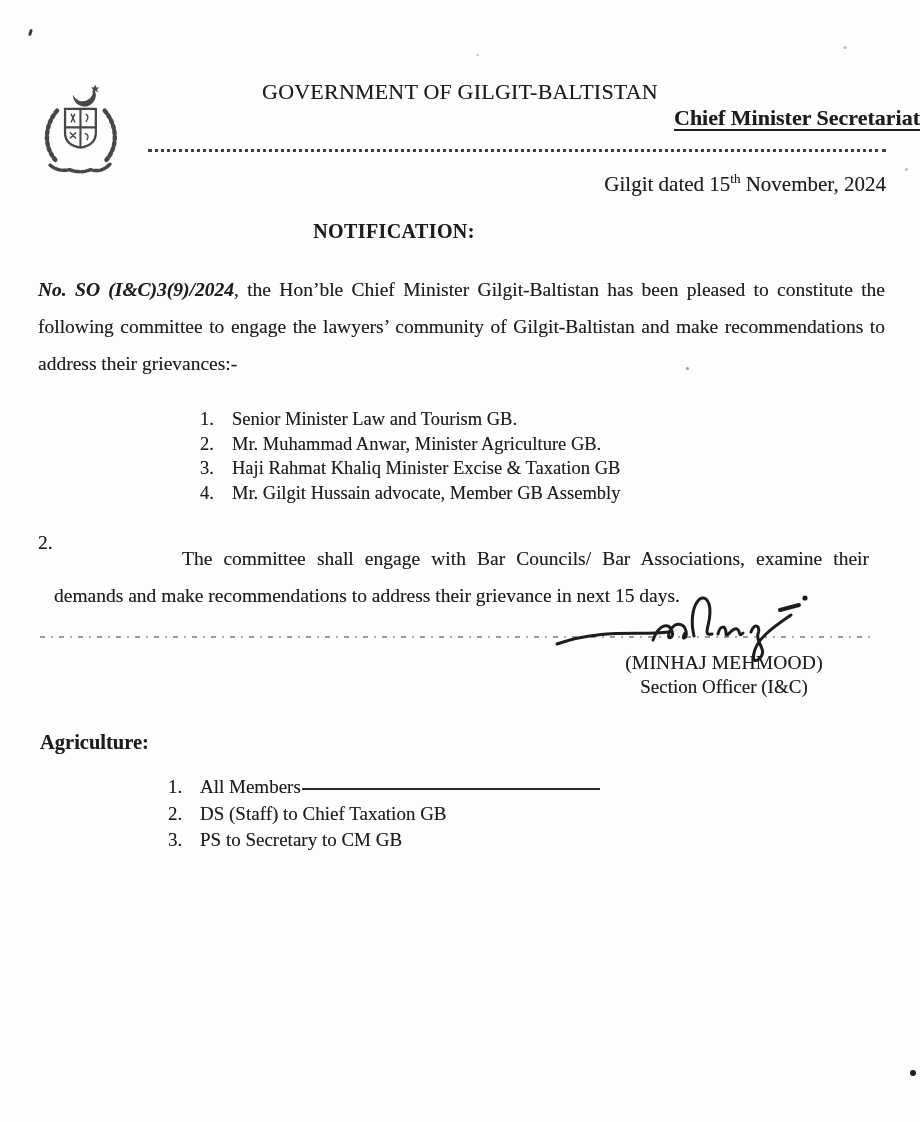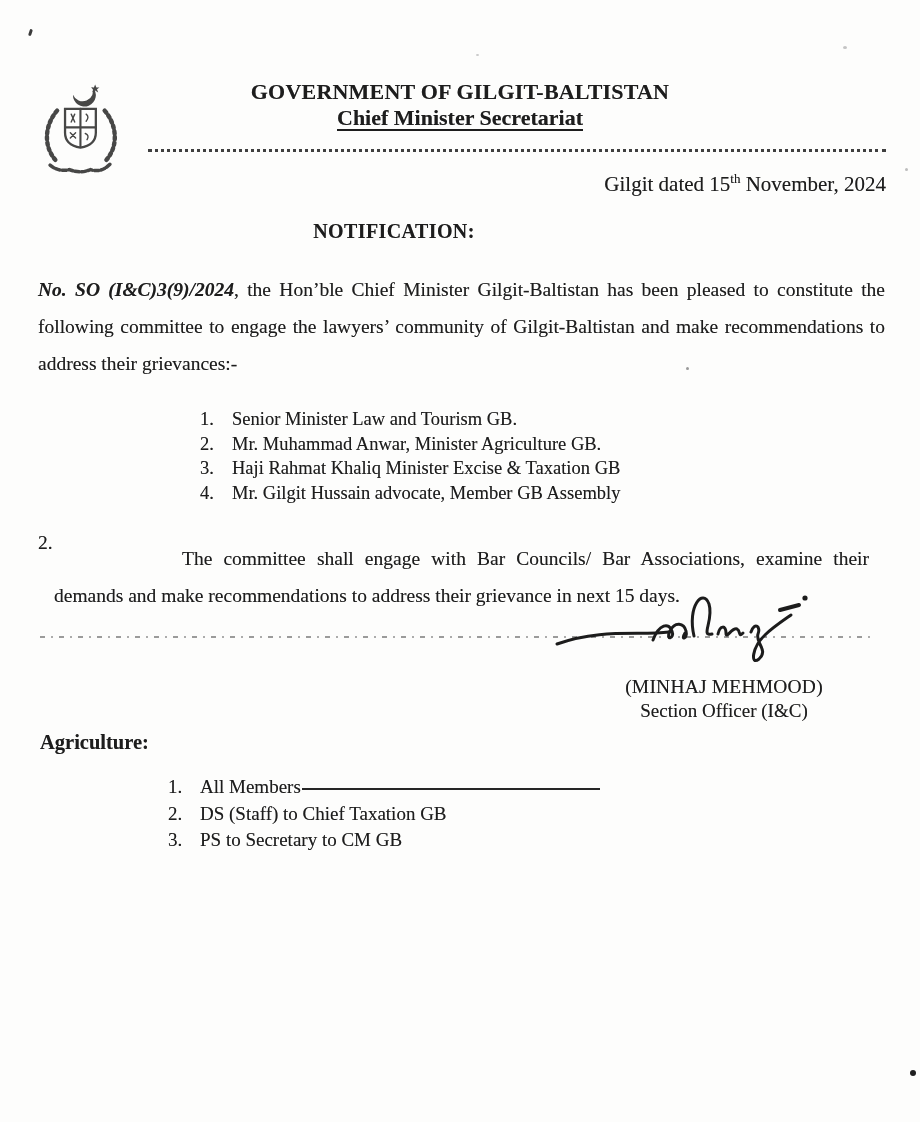--- a/index.html
+++ b/index.html
@@ -8,23 +8,23 @@
     background:#fdfdfc;overflow:hidden;
     font-family:"Liberation Serif","DejaVu Serif",serif;
     color:#1d1d1d;
   }
   .page *{box-sizing:border-box;}
   .txt{text-shadow:0 0 0.5px rgba(20,20,20,0.45);}
 
   
   .emblem{position:absolute;left:36px;top:80px;width:88px;height:100px;filter:blur(0.3px);opacity:0.88;}
   .header-block{position:absolute;left:0;top:80px;width:920px;text-align:center;}
-  .gov-title{font-size:22px;font-weight:bold;letter-spacing:0.2px;line-height:24px;}
+  .gov-title{font-size:22px;font-weight:normal;letter-spacing:0.2px;line-height:24px;}
   .secretariat{font-size:22px;font-weight:bold;line-height:27px;
-    text-decoration:underline;text-decoration-thickness:2px;text-underline-offset:4px;}
+    text-decoration:underline;text-decoration-thickness:2px;text-underline-offset:4px;text-align:right;}
   .dot-sep{position:absolute;left:148px;top:149px;width:738px;height:0;
     border-top:3px dotted #2b2b2b;opacity:0.9;}
   .date-line{position:absolute;right:34px;top:172px;font-size:21px;}
   .date-line sup{font-size:13px;line-height:0;}
 
   
   .notif-heading{position:absolute;left:0;top:220px;width:788px;text-align:center;
     font-size:20px;font-weight:bold;letter-spacing:0.4px;}
 
   
@@ -39,21 +39,21 @@
     font-size:19.5px;line-height:37px;text-align:justify;}
   .para2-num{position:absolute;left:0;top:0;}
   .para2-text{text-indent:128px;margin:16px;}
 
   
   .sig-dash-line{position:absolute;left:40px;top:636px;width:832px;height:2px;
     background:repeating-linear-gradient(90deg,#4a4a4a 0 5px,transparent 5px 11px,#6a6a6a 11px 13px,transparent 13px 19px);
     opacity:0.55;}
   .signature-svg{position:absolute;left:553px;top:584px;width:285px;height:92px;}
   .sig-block{position:absolute;left:588px;top:652px;width:272px;text-align:center;}
-  .sig-name{font-size:19.5px;letter-spacing:0.2px;margin-top:24px;}
+  .sig-name{font-size:19.5px;letter-spacing:0.2px;}
   .sig-title{font-size:19px;line-height:26px;}
 
   
   .dist-heading{position:absolute;left:40px;top:731px;font-size:20.5px;font-weight:bold;}
   .dist-list{position:absolute;left:168px;top:774px;font-size:19px;line-height:26.5px;}
   .d-item{display:flex;align-items:baseline;}
   .d-num{width:32px;}
   .blank-line{display:inline-block;width:298px;border-bottom:2px solid #262626;height:2px;
     margin-left:1px;transform:translateY(-3px);}
 

